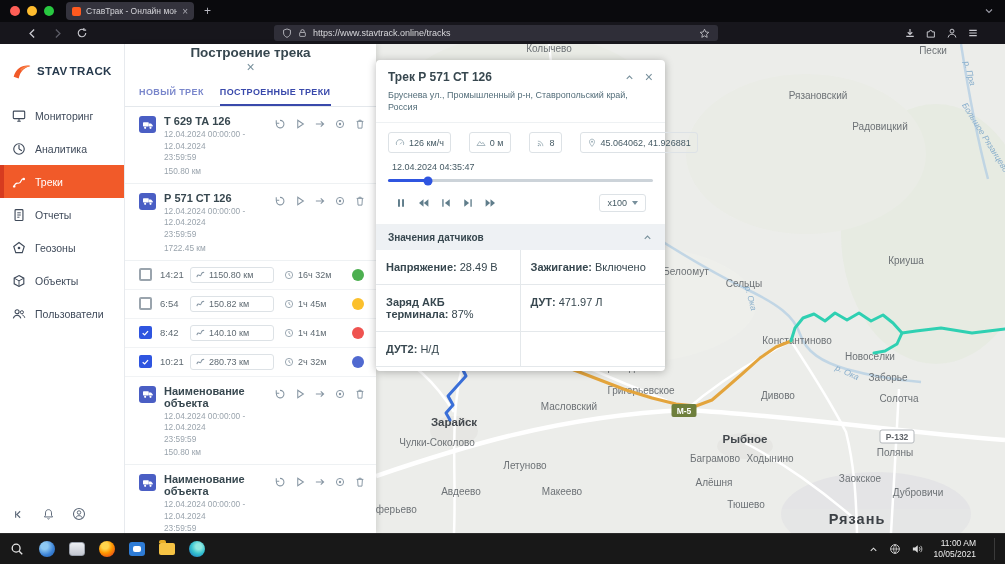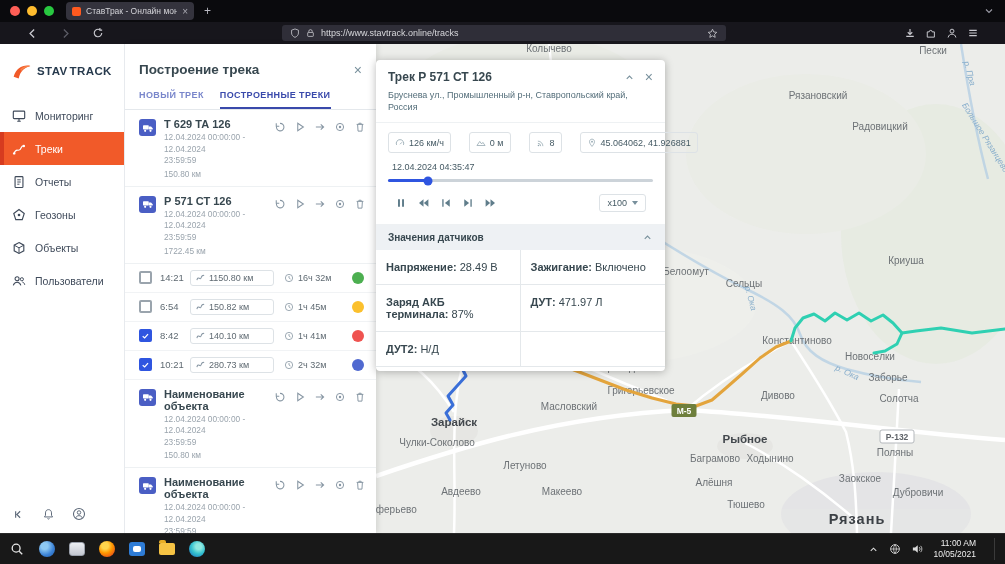--- a/index.html
+++ b/index.html
@@ -11,21 +11,21 @@
   .tabbar { height:22px; background:#0a0a0d; display:flex; align-items:center; flex:none; }
   .traffic { display:flex; gap:7px; padding:0 12px 0 10px; }
   .tl { width:10px; height:10px; border-radius:50%; }
   .tl.red{background:#ff5f57}.tl.yel{background:#febc2e}.tl.grn{background:#28c840}
   .tab { height:18px; width:128px; background:#34333d; border-radius:4px; display:flex; align-items:center; gap:5px; padding:0 6px; color:#d3d3d8; font-size:8.5px; }
   .tab-fav { width:9px; height:9px; border-radius:2px; background:#ff5a1f; flex:none; }
   .tab-title { flex:1; white-space:nowrap; overflow:hidden; }
   .tab-x { color:#a9a9b2; font-size:10px; }
   .newtab { color:#b9b9c2; font-size:12px; padding:0 10px; }
   .tabbar-end { margin-left:auto; color:#9a9aa4; padding-right:10px; display:flex; }
-  .navbar { height:22px; background:#17161c; display:flex; align-items:center; padding:0 26px; gap:20px; flex:none; }
+  .navbar { height:22px; background:#17161c; display:flex; align-items:center; padding:0 26px; gap:12px; flex:none; }
   .nav-ic { color:#c9c9cf; display:flex; align-items:center; }
   .nav-ic.dim { color:#5c5c66; }
   .urlbar { flex:0 1 444px; margin:0 auto; height:16px; background:#2f2e38; border-radius:3px; display:flex; align-items:center; gap:6px; padding:0 8px; color:#d7d7db; font-size:9px; }
   .url-text { flex:1; white-space:nowrap; overflow:hidden; }
   .nav-right { display:flex; gap:9px; }
   svg.ci { display:block; }
 
   
   .content { flex:1; display:flex; position:relative; background:#ecedea; min-height:0; }
 
@@ -35,21 +35,21 @@
   .logo-txt { font-size:11.5px; font-weight:800; color:#273a4d; letter-spacing:.4px; }
   .logo-txt .l2 { margin-left:2px; }
   .menu { margin-top:4px; }
   .menu-item { height:33px; display:flex; align-items:center; gap:9px; padding:0 12px; font-size:10.5px; color:#3f4a5a; cursor:default; }
   .menu-item svg { flex:none; }
   .menu-item.active { background:#f15a29; color:#fff; border-left:4px solid #d63b1f; padding-left:8px; }
   .sidebar-bottom { margin-top:auto; display:flex; align-items:center; gap:17px; padding:10px 12px 12px; color:#5c6878; }
 
   
   .panel { width:251px; background:#fff; z-index:4; box-shadow:2px 0 5px rgba(0,0,0,.10); display:flex; flex-direction:column; flex:none; overflow:hidden; }
-  .panel-head { display:flex; align-items:center; justify-content:space-between; padding:18px 14px 7px; }
+  .panel-head { display:flex; align-items:center; justify-content:space-between; padding:1px 14px 7px;flex-direction:column; }
   .panel-title { font-size:13.5px; font-weight:700; color:#37474f; }
   .x-btn { color:#78909c; font-size:14px; line-height:1; cursor:default; }
   .tabs { display:flex; gap:16px; padding:0 14px; border-bottom:1px solid #e4e8ec; }
   .tab-btn { font-size:9px; font-weight:700; letter-spacing:.4px; color:#7986cb; padding:6px 0 7px; border-bottom:2px solid transparent; }
   .tab-btn.active { color:#3949ab; border-bottom-color:#3949ab; }
   .track-item { padding:8px 10px 7px 14px; border-bottom:1px solid #eef1f3; display:flex; align-items:flex-start; }
   .ti-icon { width:17px; height:17px; border-radius:3px; background:#4a5ec4; display:flex; align-items:center; justify-content:center; margin:1px 8px 0 0; flex:none; }
   .ti-main { flex:1; min-width:0; }
   .ti-name { font-size:11px; font-weight:700; color:#37474f; }
   .ti-dates { font-size:8.3px; color:#9aa4ad; line-height:1.4; margin-top:2px; }
@@ -217,20 +217,27 @@
           </svg>
         <span class="logo-txt"><span>STAV</span><span class="l2">TRACK</span></span>
       </div>
       <div class="menu">
         <div class="menu-item">
           <svg width="14" height="14" viewBox="0 0 16 16">
               <rect x="1.5" y="2.5" width="13" height="8.5" rx="1" stroke="currentColor" stroke-width="1.3" fill="none"></rect>
               <path d="M6 14 H10 M8 11 V14" stroke="currentColor" stroke-width="1.3"></path>
             </svg>
           <span>Мониторинг</span>
+        </div>
+        <div class="menu-item">
+          <svg width="14" height="14" viewBox="0 0 16 16">
+              <circle cx="8" cy="8" r="6" stroke="currentColor" stroke-width="1.3" fill="none"></circle>
+              <path d="M8 8 V3.5 M8 8 L11.3 10" stroke="currentColor" stroke-width="1.3"></path>
+            </svg>
+          <span>Аналитика</span>
         </div>
         <div class="menu-item active">
           <svg width="14" height="14" viewBox="0 0 16 16">
               <path d="M2.5 13 C5 5 8 13.5 10.5 6.5 C11.3 4.3 13 4.5 13.5 4.5" stroke="currentColor" stroke-width="1.3" fill="none"></path>
               <circle cx="2.5" cy="13" r="1.4" fill="currentColor"></circle>
               <circle cx="13.5" cy="4.5" r="1.4" fill="currentColor"></circle>
             </svg>
           <span>Треки</span>
         </div>
         <div class="menu-item">

